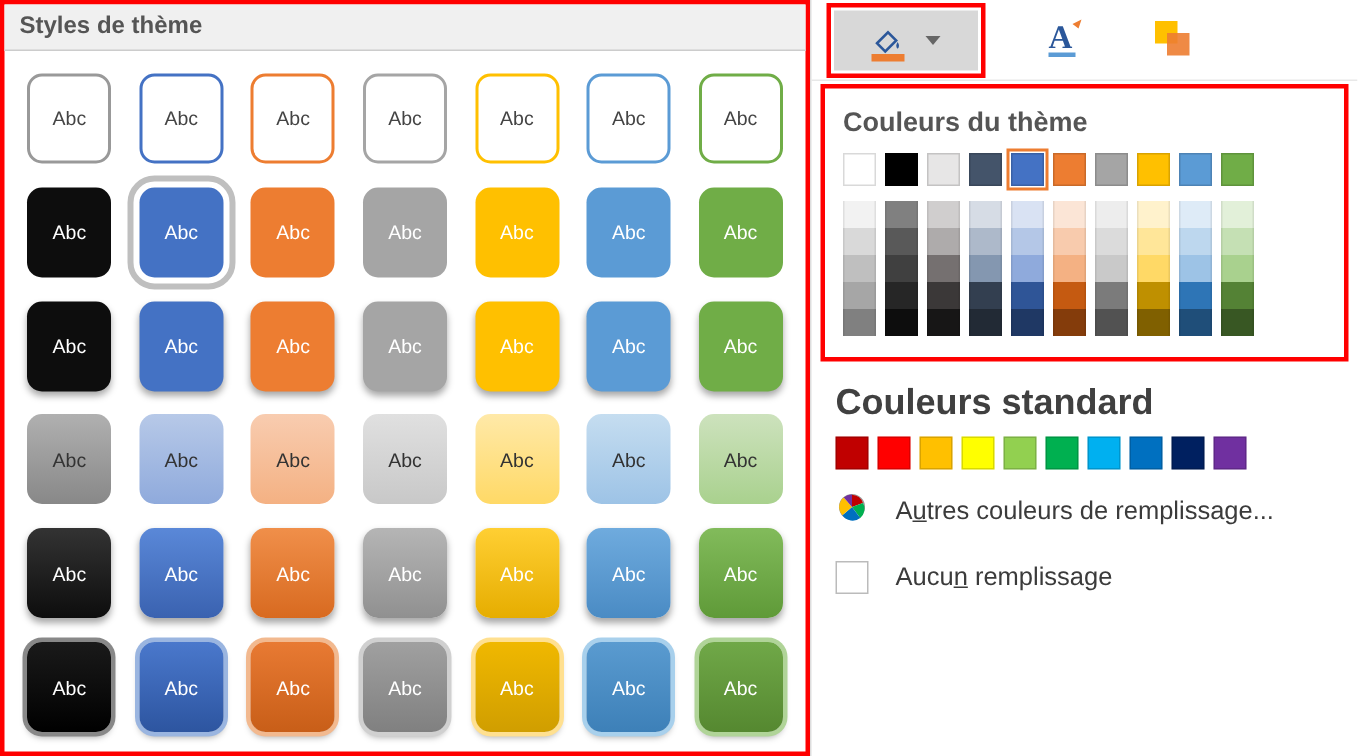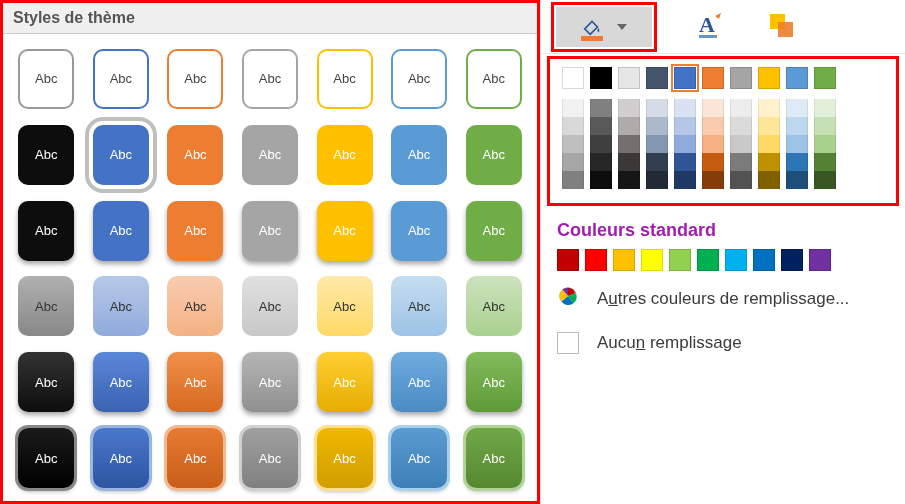--- a/index.html
+++ b/index.html
@@ -109,23 +109,23 @@
     margin: 2px 6px 6px 6px;
     padding: 8px 10px 14px 10px;
   }
   .section-header {
     font-size: 18px;
     font-weight: bold;
     color: #555;
     padding: 4px 2px 10px 2px;
   }
   .section-header-outside {
-    font-size: 18px;
+    font-size: 24px;
     font-weight: bold;
-    color: #a21caf;
+    color: #404040;
     padding: 8px 16px 8px 16px;
   }
 
   .theme-accent-row, .std-row {
     display: flex;
     gap: 6px;
     padding: 0 2px;
   }
   .theme-accent-row { margin-bottom: 10px; }
   .accent-sw {
@@ -231,20 +231,21 @@
       <span>
         <svg width="28" height="28" viewBox="0 0 28 28">
             <rect x="3" y="3" width="15" height="15" fill="#ffc000"></rect>
             <rect x="11" y="11" width="15" height="15" fill="#ed7d31" fill-opacity="0.9"></rect>
           </svg>
       </span>
     </div>
 
 
     <div class="theme-colors-block">
+      <div class="section-header">Couleurs du thème</div>
       <div class="theme-accent-row" id="accent-row">
           <div class="accent-sw" style="background: rgb(255, 255, 255);"></div>
           <div class="accent-sw" style="background: rgb(0, 0, 0);"></div>
           <div class="accent-sw" style="background: rgb(231, 230, 230);"></div>
           <div class="accent-sw" style="background: rgb(68, 84, 106);"></div>
           <div class="accent-sw selected" style="background: rgb(68, 114, 196);"></div>
           <div class="accent-sw" style="background: rgb(237, 125, 49);"></div>
           <div class="accent-sw" style="background: rgb(165, 165, 165);"></div>
           <div class="accent-sw" style="background: rgb(255, 192, 0);"></div>
           <div class="accent-sw" style="background: rgb(91, 155, 213);"></div>

